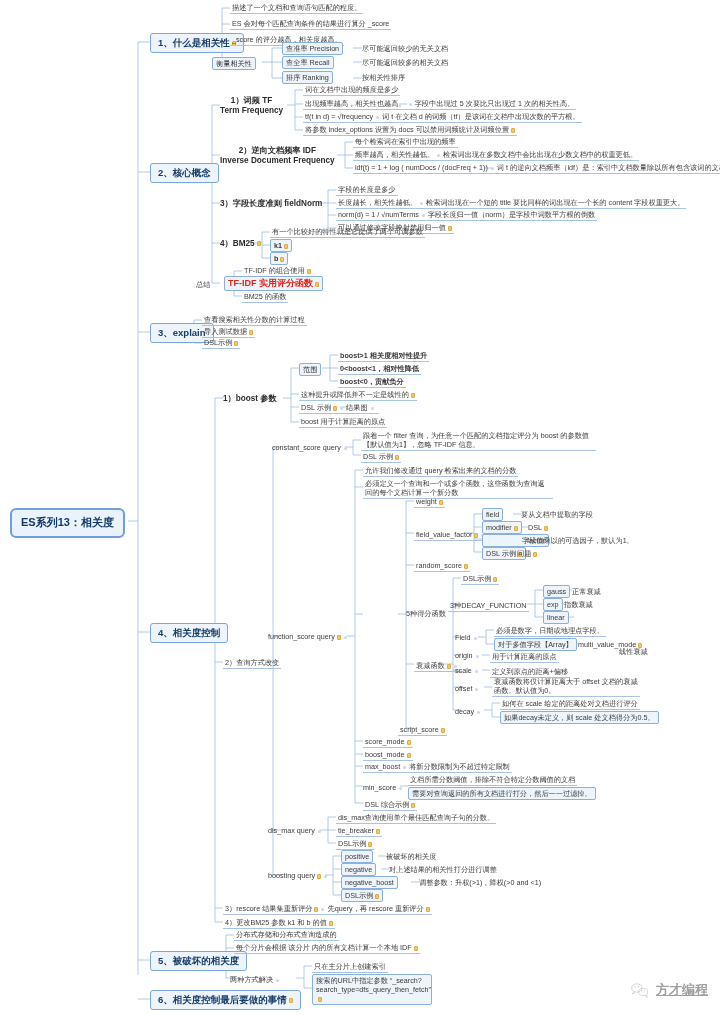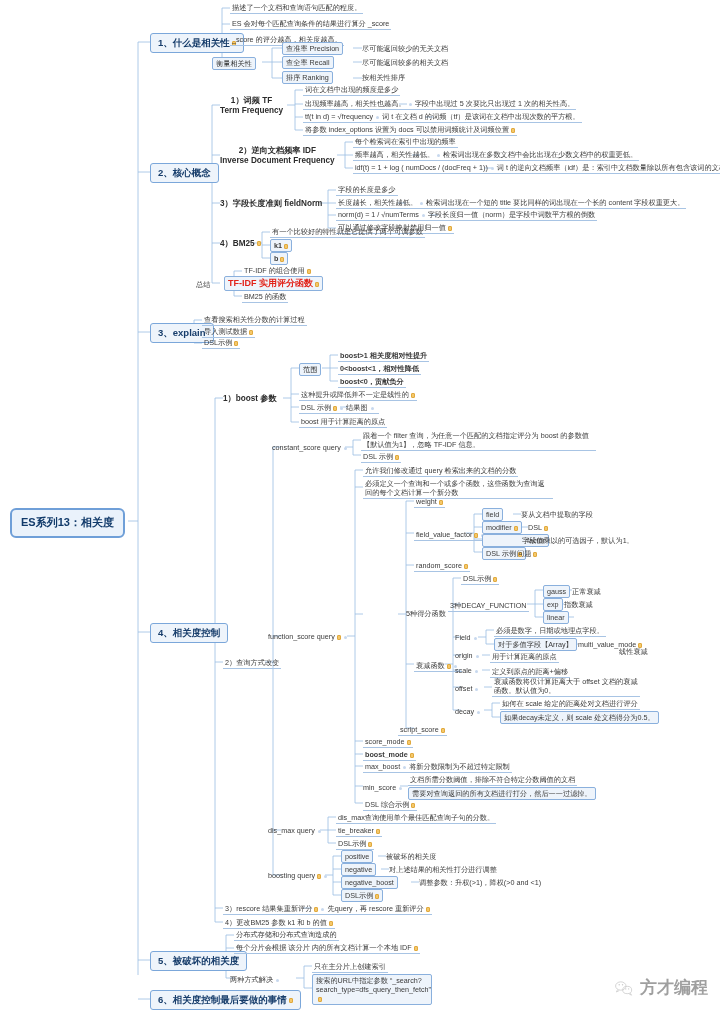--- a/index.html
+++ b/index.html
@@ -48,22 +48,23 @@
     vertical-align:middle; margin-left:2px; border-radius:1px;
   }
   .dot {
     display:inline-block; width:3px; height:3px;
     background:#c7d8ee; border-radius:50%;
     vertical-align:middle; margin:0 3px;
   }
   .watermark {
     position:absolute; right:12px; bottom:16px;
     display:flex; align-items:center; gap:6px;
-    color:#8f8f8f; font-size:17px; font-weight:bold;
+    color:#8f8f8f; font-size:13px; font-weight:bold;
     opacity:.85;
+    text-decoration:underline;
   }
   .wm-icon { width:20px; height:16px; opacity:.6; }
 </style>
 </head>
 <body>
 
 <div id="canvas">
 
 <svg class="lines" viewBox="0 0 720 1015" xmlns="http://www.w3.org/2000/svg">
   <g fill="none" stroke="#9bbde2" stroke-width="0.8">
@@ -463,21 +464,21 @@
 <div class="node leaf" style="left:500px; top:698px;">如何在 scale 给定的距离处对文档进行评分</div>
 <div class="node leaf boxed" style="left:500px; top:711px;">如果decay未定义，则 scale 处文档得分为0.5。</div>
 
 <div class="node leaf" style="left:398px; top:724px;">
   <span>script_score</span><span class="note"></span>
 </div>
 
 <div class="node leaf" style="left:363px; top:736px;">
   <span>score_mode</span><span class="note"></span>
 </div>
-<div class="node leaf" style="left:363px; top:749px;font-weight:bold;">
+<div class="node leaf" style="left:363px; top:749px;">
   <span>boost_mode</span><span class="note"></span>
 </div>
 <div class="node leaf" style="left:363px; top:761px;">
   <span>max_boost</span><span class="dot"></span><span>将新分数限制为不超过特定限制</span>
 </div>
 <div class="node plain" style="left:363px; top:783px;">
   <span>min_score</span><span class="dot"></span>
 </div>
 <div class="node leaf" style="left:408px; top:774px;">文档所需分数阈值，排除不符合特定分数阈值的文档</div>
 <div class="node leaf boxed" style="left:408px; top:787px;">需要对查询返回的所有文档进行打分，然后一一过滤掉。</div>

